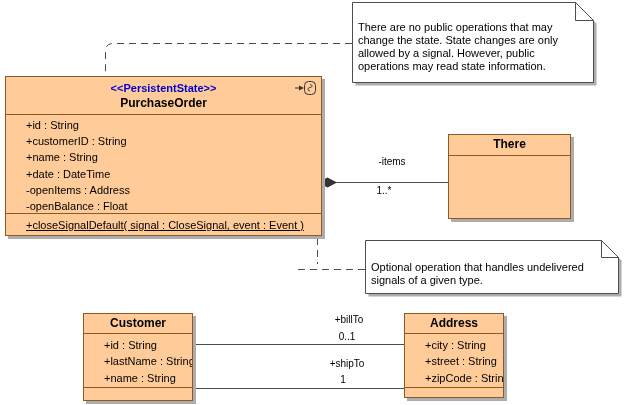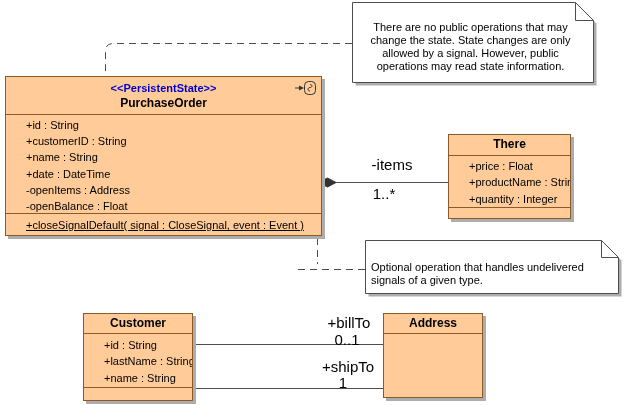--- a/index.html
+++ b/index.html
@@ -25,21 +25,21 @@
   .member.underlined{text-decoration:underline;}
   .small-attrs .member{line-height:16.4px;}
   .state-icon{position:absolute;right:4px;top:3px;}
 
   
   .note-text{
     position:absolute;font-size:11px;line-height:13px;color:#000;z-index:2;
   }
 
   
-  .rel-label{position:absolute;font-size:15px;color:#000;white-space:nowrap;text-align:center;z-index:2;}
+  .rel-label{position:absolute;font-size:10px;color:#000;white-space:nowrap;text-align:center;z-index:2;}
 </style>
 </head>
 <body>
 
 <div id="canvas">
 
   <svg id="wires">
 
     <g>
       <polygon points="355.5,5.5 578.5,5.5 596.5,23.5 596.5,85.5 355.5,85.5" fill="#adadad" stroke="none"></polygon>
@@ -86,48 +86,48 @@
     </div>
     <div class="compartment" style="height:21px;padding-top:3px;">
       <div class="member underlined">+closeSignalDefault( signal : CloseSignal, event : Event )</div>
     </div>
   </div>
 
   <div class="uml-class" style="left:448px;top:134px;width:123px;height:85px;">
     <div class="compartment hdr" style="height:21px;">
       <div class="cls-name solo">There</div>
     </div>
-    <div class="compartment small-attrs" style="height:52px;padding-top:2px;">
-      <div class="member">+price : Float</div>
-      <div class="member">+productName : String</div>
-      <div class="member">+quantity : Integer</div>
-    </div>
     <div class="compartment" style="height:10px;"></div>
   </div>
 
   <div class="uml-class" style="left:83px;top:313px;width:110px;height:88px;">
     <div class="compartment hdr" style="height:20px;">
       <div class="cls-name solo">Customer</div>
     </div>
     <div class="compartment small-attrs" style="height:54px;padding-top:3px;">
       <div class="member">+id : String</div>
       <div class="member">+lastName : String</div>
       <div class="member">+name : String</div>
     </div>
     <div class="compartment" style="height:12px;"></div>
   </div>
 
-  <div class="uml-class" style="left:383px;top:313px;width:100px;height:85px;">
+  <div class="uml-class" style="left:404px;top:313px;width:100px;height:85px;">
     <div class="compartment hdr" style="height:20px;">
       <div class="cls-name solo">Address</div>
+    </div>
+    <div class="compartment small-attrs" style="height:54px;padding-top:3px;">
+      <div class="member">+city : String</div>
+      <div class="member">+street : String</div>
+      <div class="member">+zipCode : String</div>
     </div>
     <div class="compartment" style="height:9px;"></div>
   </div>
 
-  <div class="note-text" style="left:358px;top:21px;width:225px;text-align:center;">There are no public operations that may change the state. State changes are only allowed by a signal. However, public operations may read state information.</div>
+  <div class="note-text" style="left:358px;top:21px;width:225px;">There are no public operations that may change the state. State changes are only allowed by a signal. However, public operations may read state information.</div>
   <div class="note-text" style="left:371px;top:261px;width:240px;">Optional operation that handles undelivered signals of a given type.</div>
 
   <div class="rel-label" style="left:370px;top:156px;width:44px;">-items</div>
   <div class="rel-label" style="left:371px;top:185px;width:26px;">1..*</div>
 
   <div class="rel-label" style="left:327px;top:314px;width:44px;">+billTo</div>
   <div class="rel-label" style="left:333px;top:331px;width:28px;">0..1</div>
 
   <div class="rel-label" style="left:322px;top:358px;width:50px;">+shipTo</div>
   <div class="rel-label" style="left:336px;top:374px;width:14px;">1</div>

